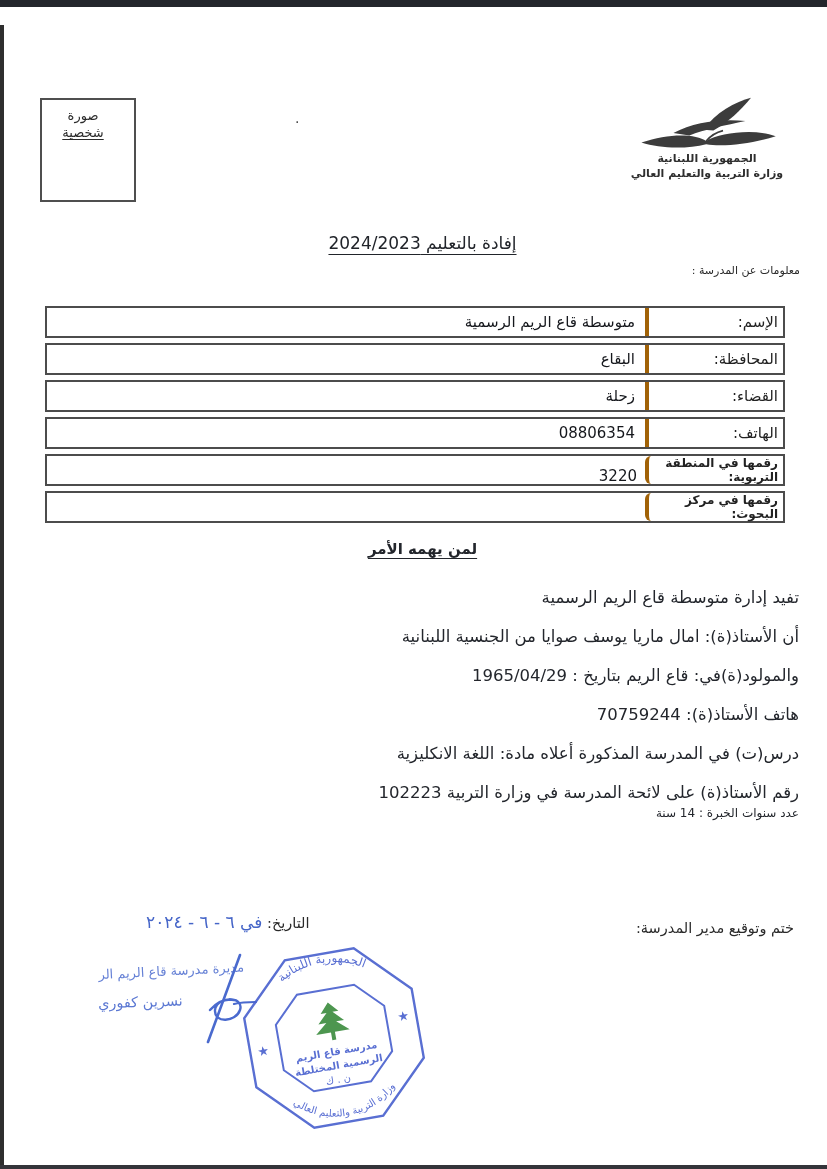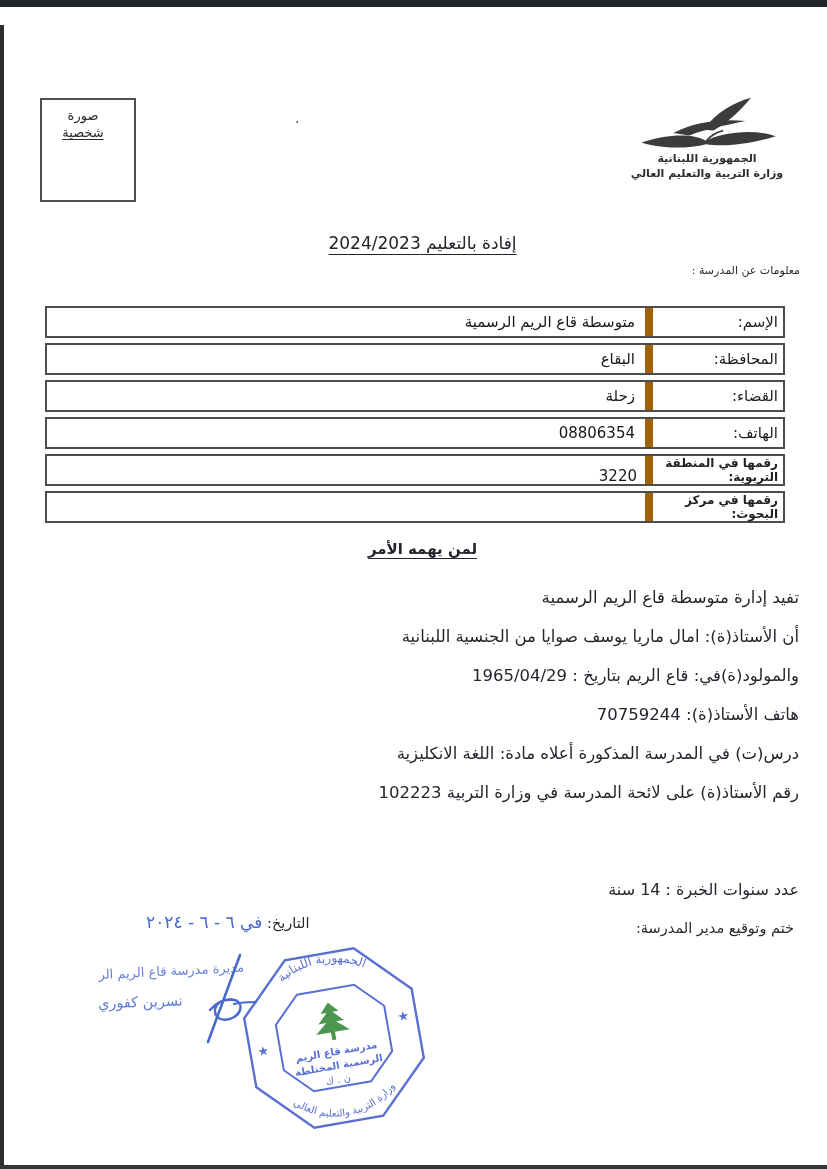--- a/index.html
+++ b/index.html
@@ -36,38 +36,38 @@
     text-decoration:underline;text-underline-offset:5px;
   }
   .school-info-label{
     position:absolute;right:27px;top:264px;direction:rtl;font-size:11px;color:#2a2a2a;
   }
 
   
   .info-table{position:absolute;right:42px;top:306px;width:740px;direction:rtl;}
   .t-row{display:flex;border:2px solid #4c4c4c;height:28px;margin-bottom:5px;align-items:center;background:#fff;}
   .t-label{
-    width:138px;flex:none;border-left:8px solid #a16207;height:100%;
+    width:138px;flex:none;border-left:4px solid #a16207;height:100%;
     display:flex;align-items:center;padding-right:5px;box-sizing:border-box;
     font-size:15px;color:#222;
   }
   .t-value{flex:1;text-align:right;padding-left:6px;padding-right:10px;font-size:15px;color:#15171c;}
-  .t-row.small-bold .t-label{font-size:12px;font-weight:bold;}
+  .t-row.small-bold .t-label{font-size:12px;font-weight:bold;border-radius:6px;}
   .t-row.small-bold .t-value{padding-right:8px;margin-top:12px;}
 
   .concern-heading{
     position:absolute;left:0;top:540px;width:845px;text-align:center;direction:rtl;
     font-size:15px;font-weight:bold;color:#22252b;
     text-decoration:underline;text-underline-offset:4px;
   }
 
   .body-text{position:absolute;right:28px;top:583px;width:760px;direction:rtl;text-align:right;}
   .body-text .line{font-size:16.5px;color:#23262c;height:39px;line-height:30px;}
 
-  .experience{position:absolute;right:28px;top:880px;direction:rtl;font-size:16px;color:#23262c;}
+  .experience{position:absolute;right:28px;top:806px;direction:rtl;font-size:12px;color:#23262c;}
 
   .stamp-label{position:absolute;right:33px;top:920px;direction:rtl;font-size:14.5px;color:#2a2a2a;}
   .date-line{position:absolute;left:118px;top:912px;direction:rtl;font-size:14.5px;color:#2a2a2a;white-space:nowrap;margin-left:28px;}
   .hand{color:#4565c8;font-size:17px;letter-spacing:2px;}
 
   
   .sig-line1{
     position:absolute;left:34px;top:965px;width:210px;direction:rtl;text-align:right;
     color:#4a6ace;font-size:13px;transform:rotate(-3deg);opacity:.85;white-space:nowrap;
   }

